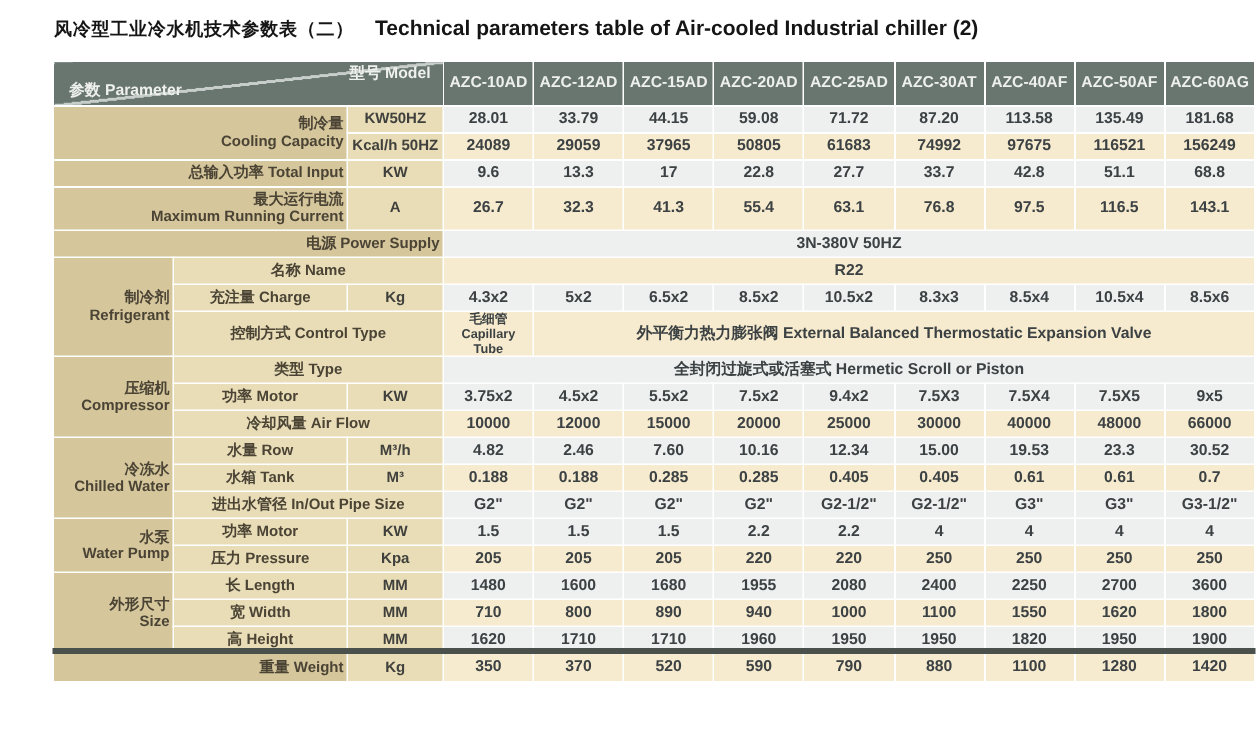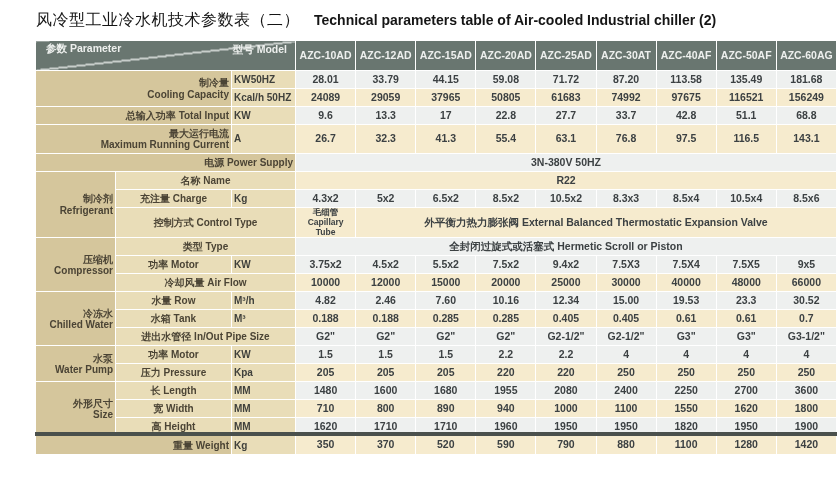--- a/index.html
+++ b/index.html
@@ -1,42 +1,42 @@
 <!DOCTYPE html>
 <html><head>
 <meta charset="utf-8">
 <style>
   html,body{margin:0;padding:0;background:#ffffff;}
   body{width:840px;height:493px;font-family:"Liberation Sans","DejaVu Sans",sans-serif;}
   .page{position:relative;width:840px;height:493px;overflow:hidden;background:#fff;}
 
   .title{position:absolute;left:36px;top:10px;white-space:nowrap;color:#151515;}
-  .title .zh{font-size:16px;font-weight:normal;letter-spacing:0.5px;}
+  .title .zh{font-size:12px;font-weight:bold;letter-spacing:0.5px;}
   .title .en{font-size:14px;font-weight:bold;margin-left:14px;}
 
   table.spec{position:absolute;left:35px;top:40px;width:802px;border-collapse:collapse;table-layout:fixed;}
   table.spec td, table.spec th{border:1px solid #ffffff;padding:0 2px;line-height:1.12;overflow:hidden;}
 
   thead th{background:#697670;color:#eef0ee;font-size:10.5px;font-weight:bold;height:29px;text-align:center;}
   th.diag{
     background-color:#697670;
     background-image:linear-gradient(to bottom right,transparent calc(50% - 1px),#c8cecb calc(50% - 1px),#c8cecb calc(50% + 1px),transparent calc(50% + 1px));
     position:relative;
     text-align:right;
   }
-  th.diag .param-label{position:absolute;left:10px;bottom:15px;font-size:10.5px;font-weight:bold;color:#eef0ee;}
+  th.diag .param-label{position:absolute;left:10px;bottom:3px;font-size:10.5px;font-weight:bold;color:#eef0ee;}
   th.diag .model-label{position:absolute;right:8px;top:3px;font-size:10.5px;font-weight:bold;color:#eef0ee;}
 
   tr.h-std td{height:17px;}
   tr.h-tall td{height:28px;}
   tr.h-wt td{height:18px;}
 
   td.group{background:#d5c69c;color:#4b4435;font-size:10px;font-weight:bold;text-align:right;padding-left:7px;}
   td.param{background:#e9ddb8;color:#4b4435;font-size:10px;font-weight:bold;text-align:center;padding-left:7px;margin-top:24px;}
-  td.unit{background:#e9ddb8;color:#40413c;font-size:10px;font-weight:bold;text-align:left;}
+  td.unit{background:#e9ddb8;color:#40413c;font-size:10px;font-weight:bold;text-align:center;}
 
   td.d{text-align:center;font-size:10.5px;font-weight:bold;color:#3c4143;}
   tr.light td.d{background:#eef0ef;}
   tr.cream td.d{background:#f6ebce;}
   td.d.small{font-size:8.5px;line-height:1.15;}
 
   .table-bottom-bar{position:absolute;left:35px;top:432px;width:802px;height:4px;background:#4a504c;}
 
   .remarks{position:absolute;left:20px;top:438px;width:800px;}
   .remarks .head{font-size:13px;font-weight:bold;color:#2b2b2b;margin-bottom:4px;}

